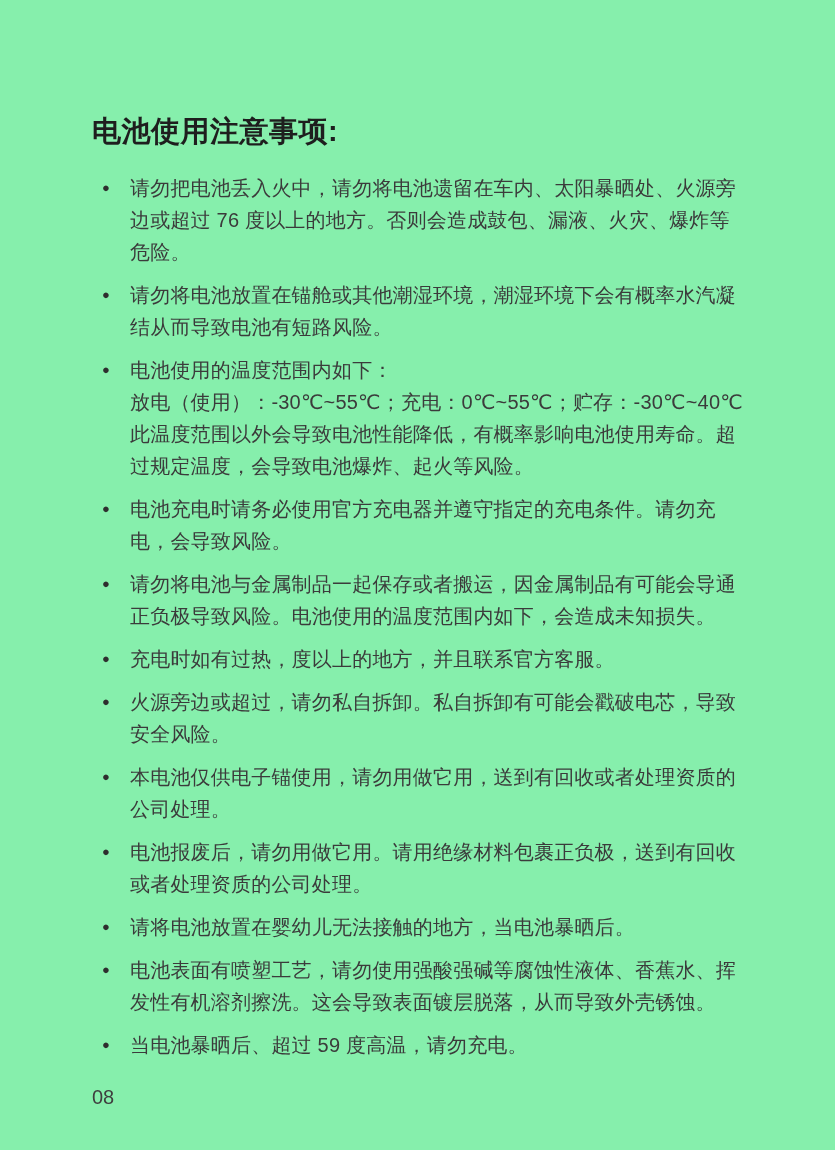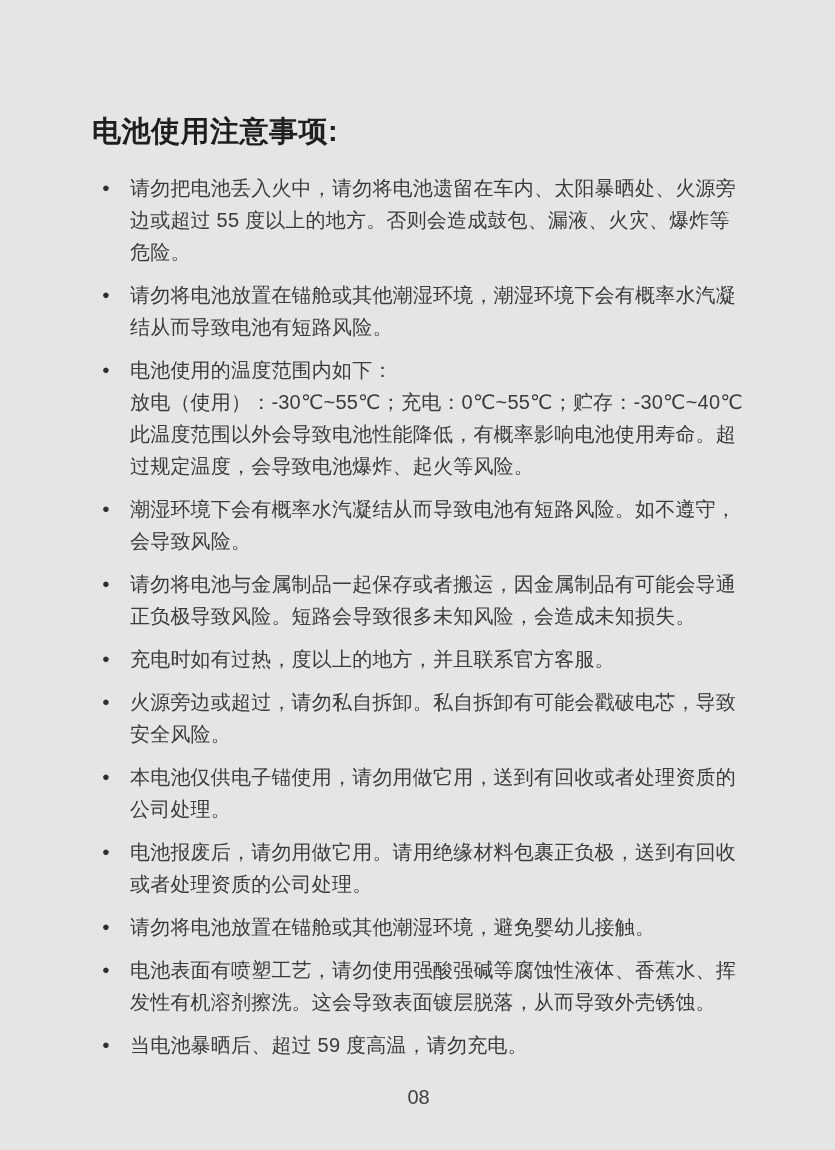--- a/index.html
+++ b/index.html
@@ -11,21 +11,21 @@
     width: 835px;
     height: 1150px;
     font-family: "Liberation Sans", "DejaVu Sans", sans-serif;
     overflow: hidden;
   }
   .page {
     box-sizing: border-box;
     width: 835px;
     height: 1150px;
     padding: 116px 90px 0 92px;
-    background: #e5e5e5;
+    background: #86efac;
     position: relative;
   }
   .page-title {
     margin: 0 0 26px 0;
     font-size: 29px;
     line-height: 30px;
     font-weight: 700;
     color: #1e1e1e;
     letter-spacing: 0.5px;
   }
@@ -56,74 +56,73 @@
     flex: 1 1 auto;
     margin: 0;
     font-size: 20px;
     line-height: 32px;
     color: #3b3b3b;
     white-space: pre-line;
     letter-spacing: 0.2px;
   }
   .page-number {
     margin-top: 22px;
-    text-align: center;
     font-size: 20px;
     line-height: 28px;
     color: #3f3f3f;
   }
 </style>
 </head>
 <body>
 
 <main class="page">
   <h1 class="page-title">电池使用注意事项:</h1>
 
   <ul class="precautions-list" id="precautions-list">
       <li>
         <span class="bullet-dot">●</span>
-        <p class="item-text">请勿把电池丢入火中，请勿将电池遗留在车内、太阳暴晒处、火源旁边或超过 55 度以上的地方。否则会造成鼓包、漏液、火灾、爆炸等危险。</p>
+        <p class="item-text">请勿把电池丢入火中，请勿将电池遗留在车内、太阳暴晒处、火源旁边或超过 76 度以上的地方。否则会造成鼓包、漏液、火灾、爆炸等危险。</p>
       </li>
       <li>
         <span class="bullet-dot">●</span>
         <p class="item-text">请勿将电池放置在锚舱或其他潮湿环境，潮湿环境下会有概率水汽凝结从而导致电池有短路风险。</p>
       </li>
       <li>
         <span class="bullet-dot">●</span>
         <p class="item-text">电池使用的温度范围内如下：
 放电（使用）：-30℃~55℃；充电：0℃~55℃；贮存：-30℃~40℃
 此温度范围以外会导致电池性能降低，有概率影响电池使用寿命。超过规定温度，会导致电池爆炸、起火等风险。</p>
       </li>
       <li>
         <span class="bullet-dot">●</span>
-        <p class="item-text">潮湿环境下会有概率水汽凝结从而导致电池有短路风险。如不遵守，会导致风险。</p>
+        <p class="item-text">电池充电时请务必使用官方充电器并遵守指定的充电条件。请勿充电，会导致风险。</p>
       </li>
       <li>
         <span class="bullet-dot">●</span>
-        <p class="item-text">请勿将电池与金属制品一起保存或者搬运，因金属制品有可能会导通正负极导致风险。短路会导致很多未知风险，会造成未知损失。</p>
+        <p class="item-text">请勿将电池与金属制品一起保存或者搬运，因金属制品有可能会导通正负极导致风险。电池使用的温度范围内如下，会造成未知损失。</p>
       </li>
       <li>
         <span class="bullet-dot">●</span>
         <p class="item-text">充电时如有过热，度以上的地方，并且联系官方客服。</p>
       </li>
       <li>
         <span class="bullet-dot">●</span>
         <p class="item-text">火源旁边或超过，请勿私自拆卸。私自拆卸有可能会戳破电芯，导致安全风险。</p>
       </li>
       <li>
         <span class="bullet-dot">●</span>
         <p class="item-text">本电池仅供电子锚使用，请勿用做它用，送到有回收或者处理资质的公司处理。</p>
       </li>
       <li>
         <span class="bullet-dot">●</span>
         <p class="item-text">电池报废后，请勿用做它用。请用绝缘材料包裹正负极，送到有回收或者处理资质的公司处理。</p>
       </li>
       <li>
         <span class="bullet-dot">●</span>
-        <p class="item-text">请勿将电池放置在锚舱或其他潮湿环境，避免婴幼儿接触。</p>
+        <p class="item-text">请将电池放置在婴幼儿无法接触的地方，当电池暴晒后。</p>
       </li>
       <li>
         <span class="bullet-dot">●</span>
         <p class="item-text">电池表面有喷塑工艺，请勿使用强酸强碱等腐蚀性液体、香蕉水、挥发性有机溶剂擦洗。这会导致表面镀层脱落，从而导致外壳锈蚀。</p>
       </li>
       <li>
         <span class="bullet-dot">●</span>
         <p class="item-text">当电池暴晒后、超过 59 度高温，请勿充电。</p>
       </li>
     </ul>

